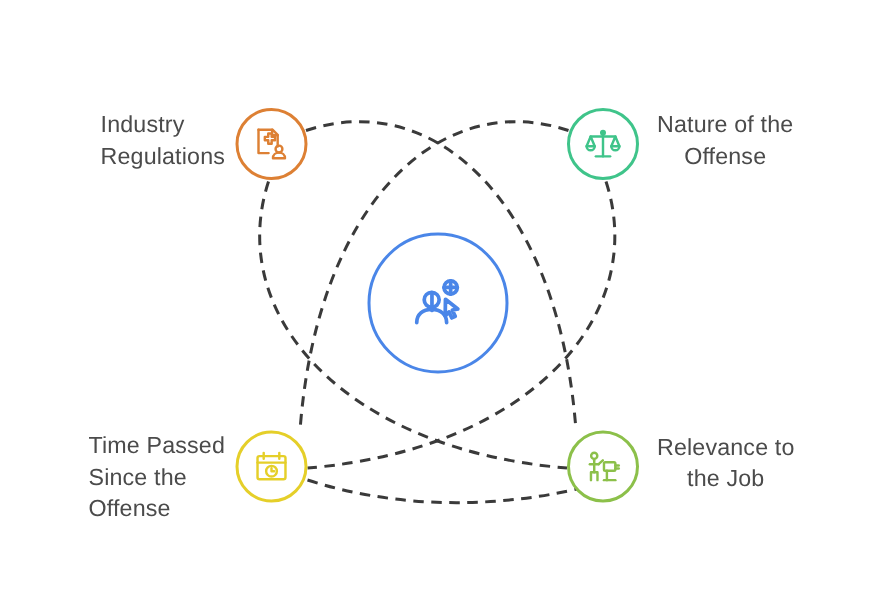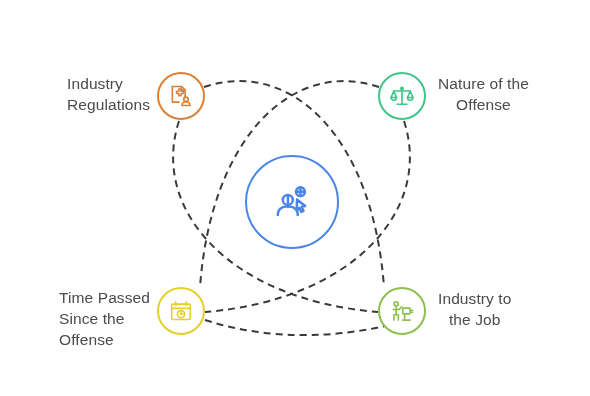--- a/index.html
+++ b/index.html
@@ -156,16 +156,16 @@
       <path d="M4.6 20.4 v-4.9 h4 v4.9"></path>
       <path d="M9.3 10.6 l2.6 -2.4"></path>
       <rect x="12.6" y="9.4" width="7" height="5.2" rx="0.8"></rect>
       <path d="M14.4 14.6 v5.8"></path>
       <path d="M12.6 20.4 h7"></path>
       <path d="M19.6 11.4 h2.1"></path>
       <path d="M19.6 13.2 h2.1"></path>
     </svg>
   </div>
 
-  <div class="label label-right" id="label-relevance">Industry to
+  <div class="label label-right" id="label-relevance">Relevance to
 the Job</div>
 
 </div>
 
 </body></html>

